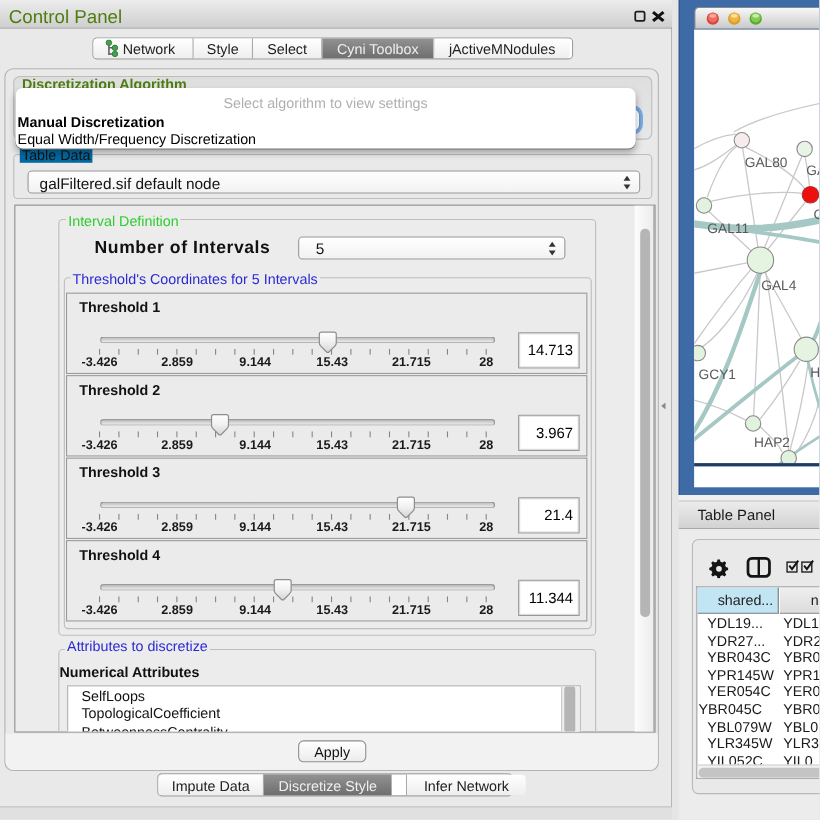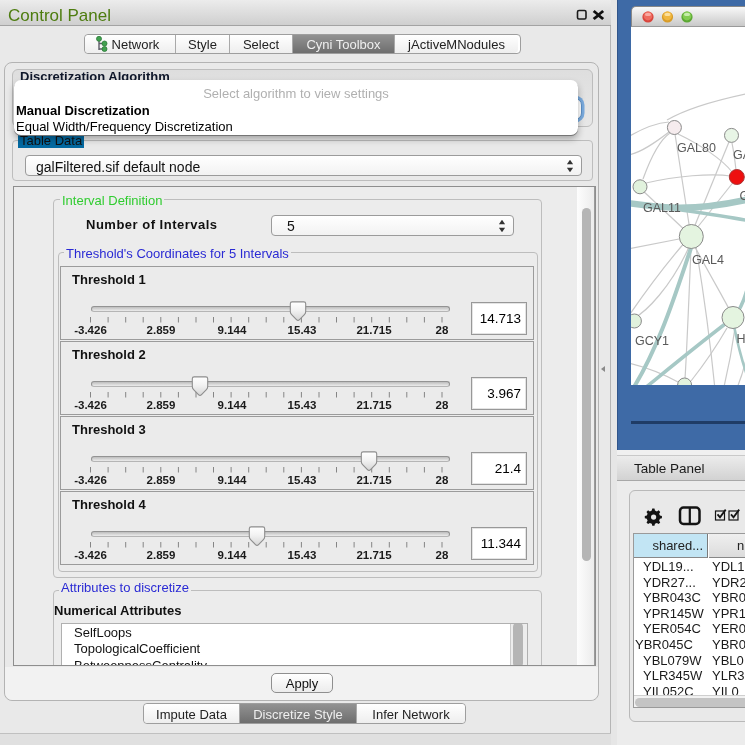--- a/index.html
+++ b/index.html
@@ -39,39 +39,39 @@
 <svg class="abs" style="left:95px;top:36px;" width="13" height="16" viewBox="0 0 13 16">
   <path d="M4 3 L4 14 M4 7.5 L9 7.5 M4 13 L9 13" stroke="#5d5d68" stroke-width="1.4" fill="none"></path>
   <circle cx="4" cy="2.8" r="2.5" fill="#41a14f" stroke="#2c7a38" stroke-width="0.8"></circle>
   <circle cx="9.5" cy="7.5" r="2.5" fill="#41a14f" stroke="#2c7a38" stroke-width="0.8"></circle>
   <circle cx="9.5" cy="13" r="2.5" fill="#41a14f" stroke="#2c7a38" stroke-width="0.8"></circle>
 </svg>
 
 <div class="abs" style="left:4px;top:62px;width:595px;height:639px;background:#e9e9e9;border:1px solid #b3b3b3;border-radius:8px;"></div>
 
 <div class="grpbox" style="left:12px;top:69px;width:581px;height:58px;background:linear-gradient(#dedede,#e7e7e7);"></div>
-<div class="abs" style="left:20px;top:68.5px;font-size:13px;font-weight:bold;color:#0f172a;">Discretization Algorithm</div>
+<div class="abs" style="left:20px;top:68.5px;font-size:13px;font-weight:bold;color:#4d7c0f;">Discretization Algorithm</div>
 
 <div class="abs" style="left:552px;top:97.5px;width:30px;height:22px;border-radius:7px;box-shadow:0 0 0 2.5px #79aadd;background:#fff;border:1.5px solid #5b8fc6;"></div>
 
 <div class="grpbox" style="left:12px;top:140px;width:581px;height:41px;border-radius:4px;"></div>
 <div class="grptitle" style="left:18px;top:133px;color:#111;">Table Data</div>
 <div class="combo" style="left:25px;top:155px;width:557px;height:21px;">
   <span style="position:absolute;left:10px;top:3px;">galFiltered.sif default node</span>
   <svg class="ar" viewBox="0 0 9 14">
       <path d="M4.5 0 L8 5 L1 5 Z" fill="#333"></path>
       <path d="M4.5 14 L8 9 L1 9 Z" fill="#333"></path>
     </svg>
 </div>
 
 <div class="abs" id="scrollpane" style="left:13px;top:186px;width:583px;height:480px;background:#ececec;border:1px solid #8e8e8e;overflow:hidden;">
 
   <div class="grpbox" style="left:39px;top:12px;width:489px;height:379px;border-radius:4px;"></div>
   <div class="grptitle" style="left:46px;top:6px;color:#30cc30;background:#ececec;">Interval Definition</div>
-  <div class="abs" style="left:72px;top:30px;font-size:13px;font-weight:bold;letter-spacing:0.5px;color:#111;">Number of Intervals</div>
+  <div class="abs" style="left:72px;top:30px;font-size:16px;font-weight:bold;letter-spacing:0.5px;color:#111;">Number of Intervals</div>
   <div class="combo" style="left:257px;top:28px;width:243px;height:21px;">
     <span style="position:absolute;left:15px;top:2px;">5</span>
     <svg class="ar" viewBox="0 0 9 14">
         <path d="M4.5 0 L8 5 L1 5 Z" fill="#333"></path>
         <path d="M4.5 14 L8 9 L1 9 Z" fill="#333"></path>
       </svg>
   </div>
 
   <div class="grpbox" style="left:44px;top:65px;width:480px;height:320px;border-radius:4px;"></div>
   <div class="grptitle" style="left:50px;top:59px;color:#2a2ad4;background:#ececec;">Threshold's Coordinates for 5 Intervals</div>
@@ -275,21 +275,21 @@
   </div>
 </div>
 
 <div class="abs" style="left:577px;top:187px;width:18px;height:478px;background:linear-gradient(90deg,#fdfdfd,#ececec);border-right:1px solid #9b9b9b;"></div>
 <div class="abs" style="left:582px;top:208px;width:9px;height:353px;border-radius:5px;background:#b5b5b5;"></div>
 
 <div class="abs" style="left:5px;top:667px;width:593px;height:33px;background:#f2f2f2;border-radius:0 0 8px 8px;"></div>
 <div class="abs" style="left:271px;top:673px;width:62px;height:20px;background:linear-gradient(#ffffff,#ececec);border:1px solid #8f8f8f;border-radius:5px;text-align:center;font-size:13px;line-height:19px;color:#111;">Apply</div>
 
 <div class="abs" style="left:143px;top:703px;width:323px;height:21px;border:1px solid #9e9e9e;border-radius:4px;background:#fff;white-space:nowrap;font-size:0;">
-  <span class="seg first" style="width:95px;line-height:21px;">Impute Data</span><span class="seg sel" style="width:117px;line-height:21px;">Discretize Style</span><span class="seg last" style="width:109px;line-height:21px;">Infer Network</span>
+  <span class="seg first" style="width:95px;line-height:21px;">Impute Data</span><span class="seg sel" style="width:117px;line-height:21px;">Discretize Style</span><span class="seg last" style="width:109px;line-height:21px;margin-left:13px;">Infer Network</span>
 </div>
 <div class="abs" style="left:0px;top:733px;width:611px;height:12px;background:#e0e0e0;border-top:1px solid #c0c0c0;"></div>
 
 <div class="abs" style="left:14px;top:80px;width:564px;height:55px;background:#fff;border-radius:7px;box-shadow:0 1px 0 #757575, 0 4px 7px rgba(0,0,0,0.3);z-index:40;"></div>
 <div class="abs" style="left:14px;top:85.5px;width:564px;height:16px;z-index:41;font-size:13px;color:#b0b0b0;text-align:center;">Select algorithm to view settings</div>
 <div class="abs" style="left:16px;top:103px;width:560px;height:15px;z-index:41;font-size:13px;font-weight:bold;color:#000;">Manual Discretization</div>
 <div class="abs" style="left:16px;top:119px;width:560px;height:15px;z-index:41;font-size:13px;color:#000;">Equal Width/Frequency Discretization</div>
 
 <div class="abs" style="left:601px;top:366px;width:0;height:0;border-top:3px solid transparent;border-bottom:3px solid transparent;border-right:4px solid #8a8a8a;"></div>
 
@@ -301,21 +301,21 @@
   <circle cx="6" cy="6" r="5.6" fill="#d8453c"></circle>
     <circle cx="6" cy="5" r="4.4" fill="#ee6b5f"></circle>
     <ellipse cx="6" cy="3.4" rx="3" ry="1.7" fill="#f8aaa2"></ellipse>
   <circle cx="25.5" cy="6" r="5.6" fill="#d89c28"></circle>
     <circle cx="25.5" cy="5" r="4.4" fill="#f0b73f"></circle>
     <ellipse cx="25.5" cy="3.4" rx="3" ry="1.7" fill="#fbdf9d"></ellipse>
   <circle cx="45" cy="6" r="5.6" fill="#5ba733"></circle>
     <circle cx="45" cy="5" r="4.4" fill="#83cc51"></circle>
     <ellipse cx="45" cy="3.4" rx="3" ry="1.7" fill="#c7ecab"></ellipse>
 </svg>
-<div class="abs" style="left:631px;top:27px;width:114px;height:358px;background:#fff;overflow:hidden;" id="netcanvas">
+<div class="abs" style="left:631px;top:27px;width:114px;height:416px;background:#fff;overflow:hidden;" id="netcanvas">
 <svg width="114" height="394" viewBox="0 0 114 394" style="position:absolute;left:0;top:0;">
   <g fill="none" stroke="#c9c9c9" stroke-width="1.2">
     <path d="M 36 93 C 58 80 90 72 119 66"></path>
     <path d="M -3 110 C 12 101 26 96 38 95"></path>
     <path d="M -3 128 C 10 126 25 115 38 105"></path>
     <path d="M 47 107 C 70 118 92 133 101 145"></path>
     <path d="M 15 156 C 45 149 80 146 100 149"></path>
     <path d="M 12 152 C 20 130 30 112 39 106"></path>
     <path d="M 101 116 C 103 126 104 134 105 143"></path>
     <path d="M 60 210 L 44 107"></path>

